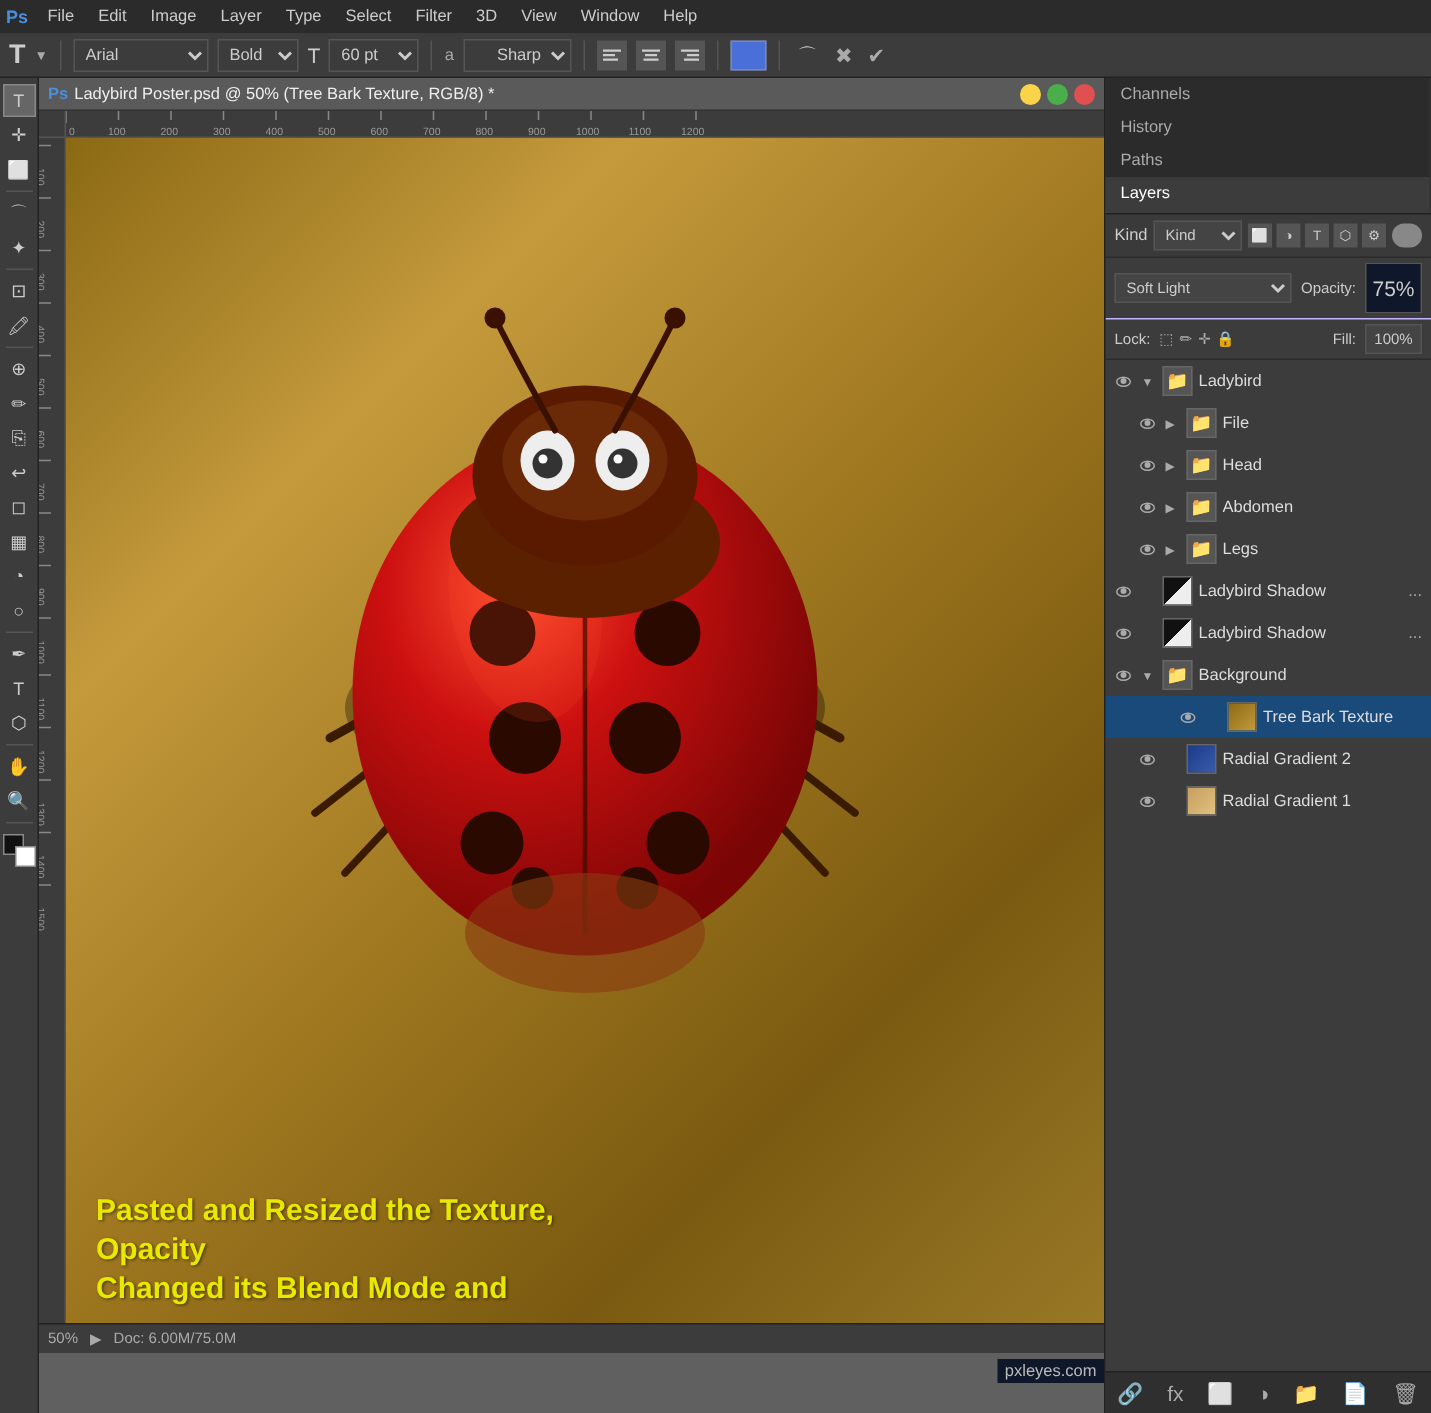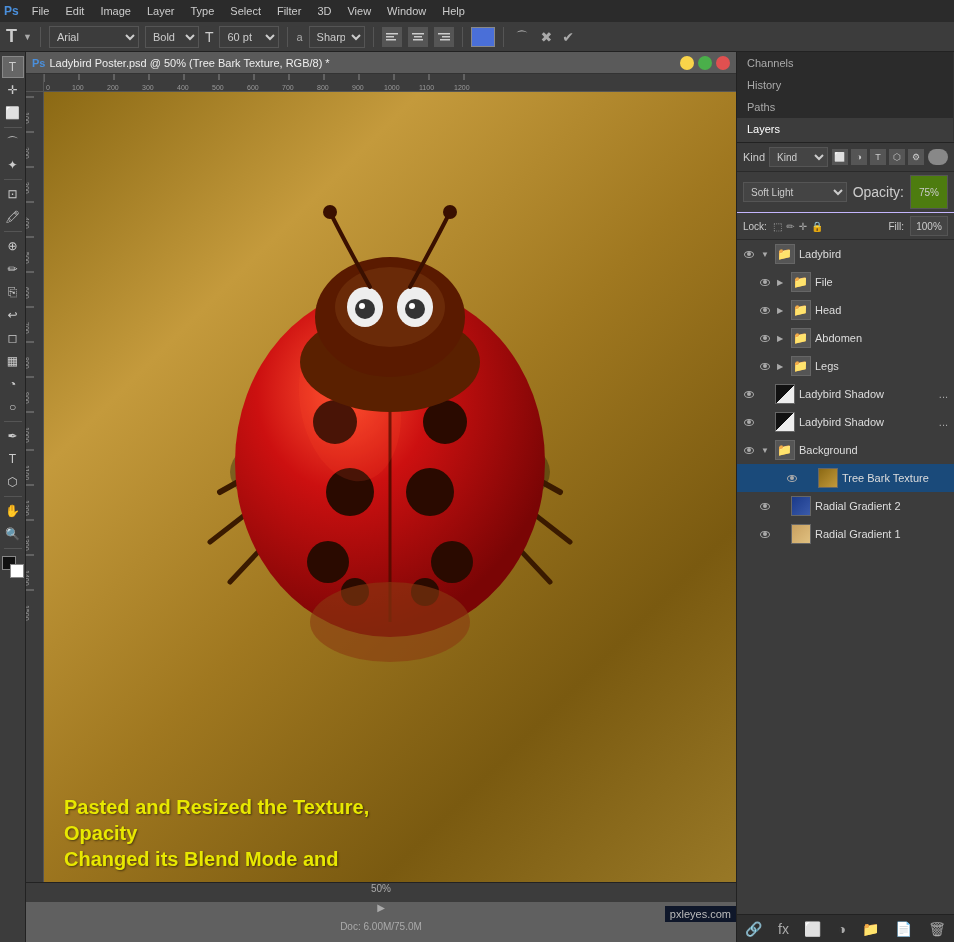--- a/index.html
+++ b/index.html
@@ -247,21 +247,20 @@
     #status-bar {
       position: absolute;
       bottom: 0; left: 0; right: 0;
       height: 20px;
       background: #3c3c3c;
       display: flex;
       align-items: center;
       padding: 0 6px;
       gap: 8px;
       border-top: 1px solid #222;
-      flex-direction: column;
     }
     .status-text { font-size: 10px; color: #aaa; }
 
     
     #right-panel {
       width: 218px;
       background: #3c3c3c;
       display: flex;
       flex-direction: column;
       border-left: 1px solid #222;
@@ -339,27 +338,27 @@
     }
     .blend-select {
       flex: 1;
       background: #444;
       color: #ccc;
       border: 1px solid #555;
       font-size: 10px;
       padding: 1px 3px;
       height: 20px;
     }
-    .opacity-label { font-size: 14px; color: #ccc; }
+    .opacity-label { font-size: 10px; color: #ccc; }
     .opacity-input {
       width: 38px;
-      background: #4d7c0f;
+      background: #0f172a;
       color: #ccc;
       border: 1px solid #555;
-      font-size: 10px;
+      font-size: 14px;
       padding: 16px 3px;
       height: 20px;
       text-align: center;
     }
 
     
     #lock-bar {
       display: flex;
       align-items: center;
       padding: 3px 6px;
@@ -531,21 +530,21 @@
   </select>
   <select class="opt-select" style="width:54px;">
     <option>Bold</option>
   </select>
   <span style="font-size:14px;color:#ccc;">T</span>
   <select class="opt-select" style="width:60px;">
     <option>60 pt</option>
   </select>
   <div class="opt-divider"></div>
   <span style="font-size:11px;color:#aaa;">a</span>
-  <select class="opt-select" style="width:56px;">
+  <select class="opt-select" style="width:72px;text-align:right;">
     <option>Sharp</option>
   </select>
   <div class="opt-divider"></div>
   <div class="align-btn">
     <svg width="14" height="14" viewBox="0 0 14 14">
         <rect x="1" y="3" width="12" height="1.5" fill="#ccc"></rect>
         <rect x="1" y="6" width="8" height="1.5" fill="#ccc"></rect>
         <rect x="1" y="9" width="10" height="1.5" fill="#ccc"></rect>
       </svg>
   </div>

